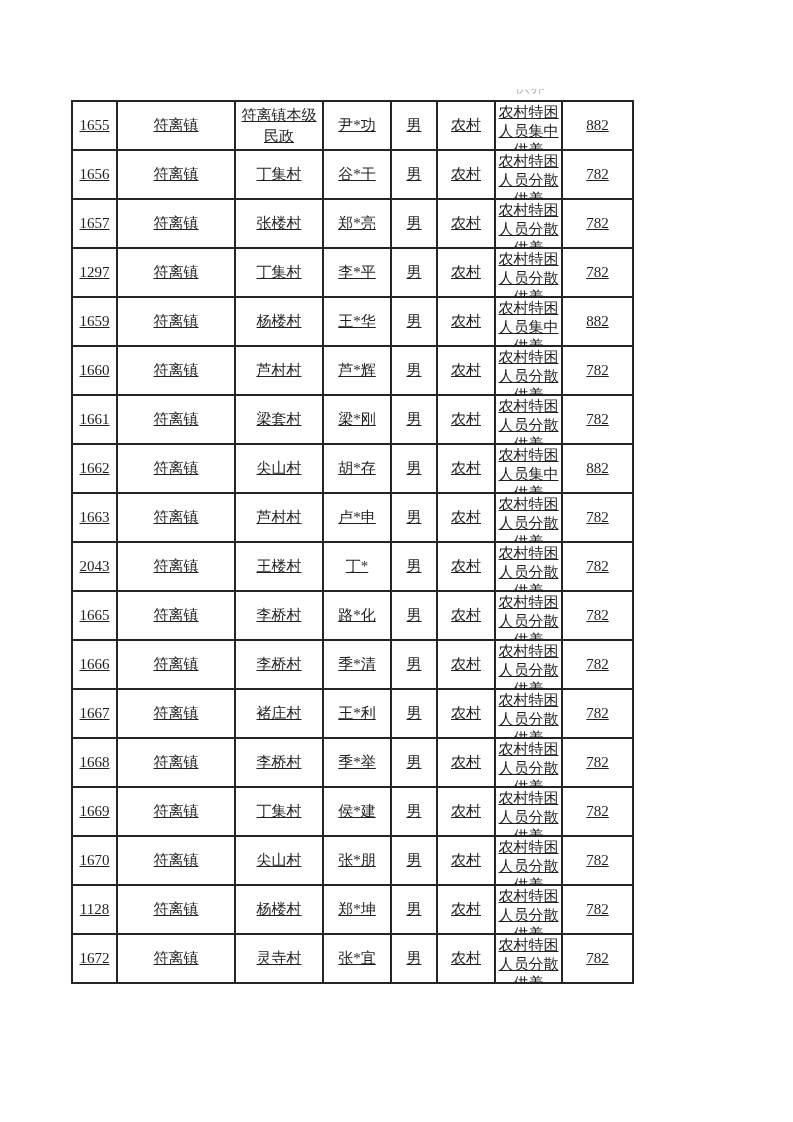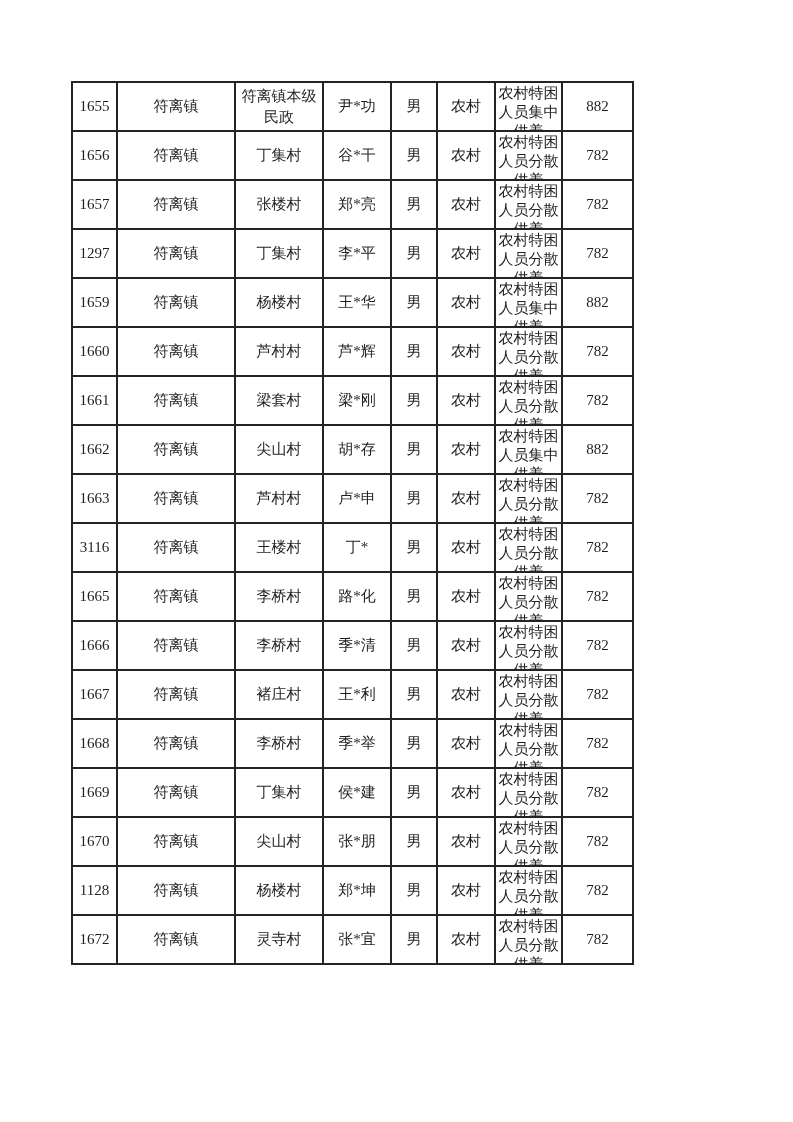--- a/index.html
+++ b/index.html
@@ -7,23 +7,24 @@
     position:relative;
     width:793px;height:1122px;
     background:#ffffff;
     overflow:hidden;
     font-family:"Liberation Serif","DejaVu Serif",serif;
     color:#1f1f1f;
     margin:0 auto;
   }
   table.roster{
     position:absolute;
-    left:71px;top:81px;
+    left:71px;top:100px;
     border-collapse:collapse;
     table-layout:fixed;
+    text-decoration:underline;
   }
   table.roster td{
     border:2px solid #242424;
     padding:0;
     text-align:center;
     vertical-align:middle;
     font-size:15px;
     overflow:hidden;
   }
   table.roster tr{height:49px;}
@@ -201,21 +202,21 @@
           <td>男</td>
           <td>农村</td>
           <td>
             <div class="cat-clip">农村特困
 人员分散
 供养</div>
           </td>
           <td>782</td>
         </tr>
         <tr>
-          <td>3116</td>
+          <td>2043</td>
           <td>符离镇</td>
           <td class="pre-line">王楼村</td>
           <td>丁*</td>
           <td>男</td>
           <td>农村</td>
           <td>
             <div class="cat-clip">农村特困
 人员分散
 供养</div>
           </td>

